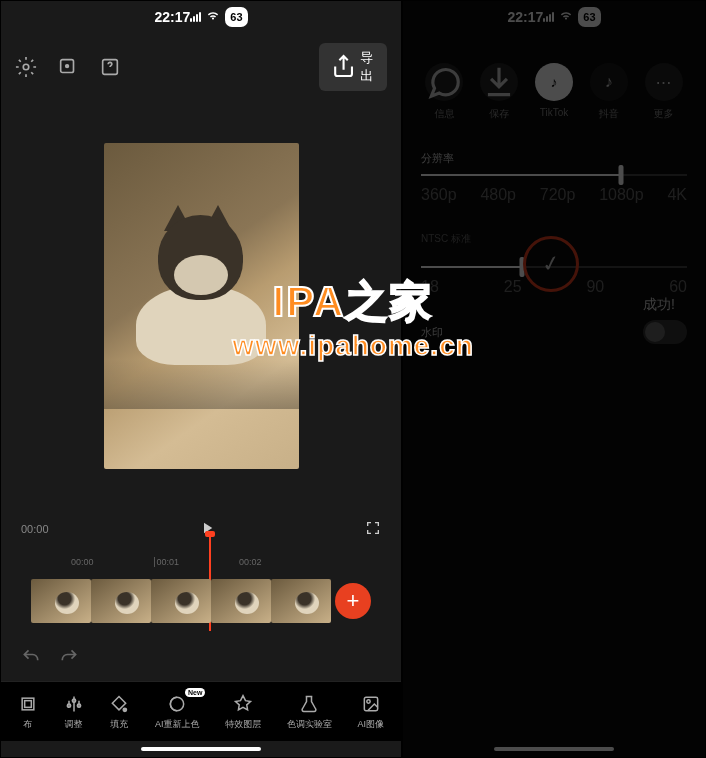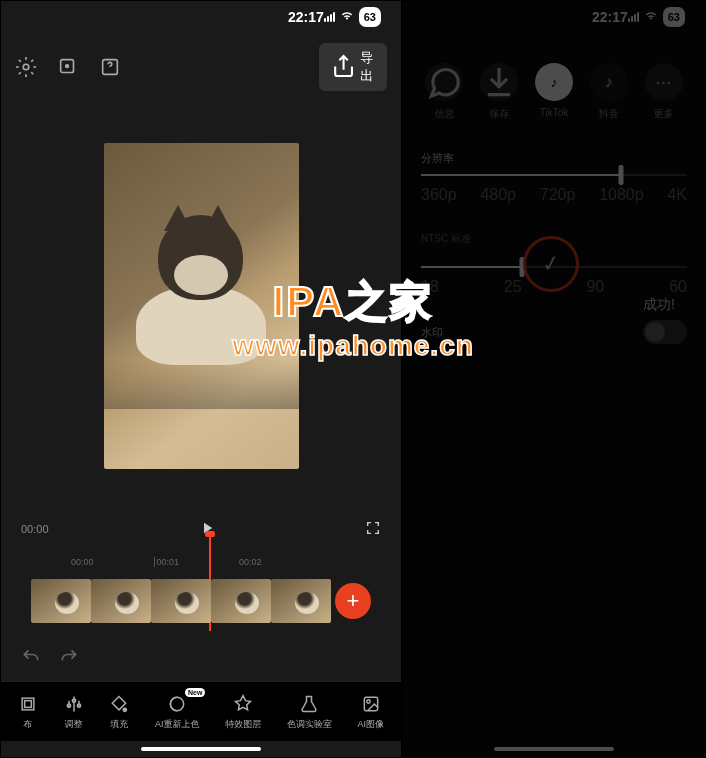--- a/index.html
+++ b/index.html
@@ -24,21 +24,21 @@
     }
     
     .screen-right {
       background: #0a0a0a;
     }
     
     
     .status-bar {
       height: 32px;
       display: flex;
-      justify-content: flex-end;
+      justify-content: center;
       align-items: center;
       padding: 0 20px;
       font-size: 14px;
       font-weight: 600;
     }
     .status-right {
       display: flex;
       align-items: center;
       gap: 5px;
       font-size: 12px;

